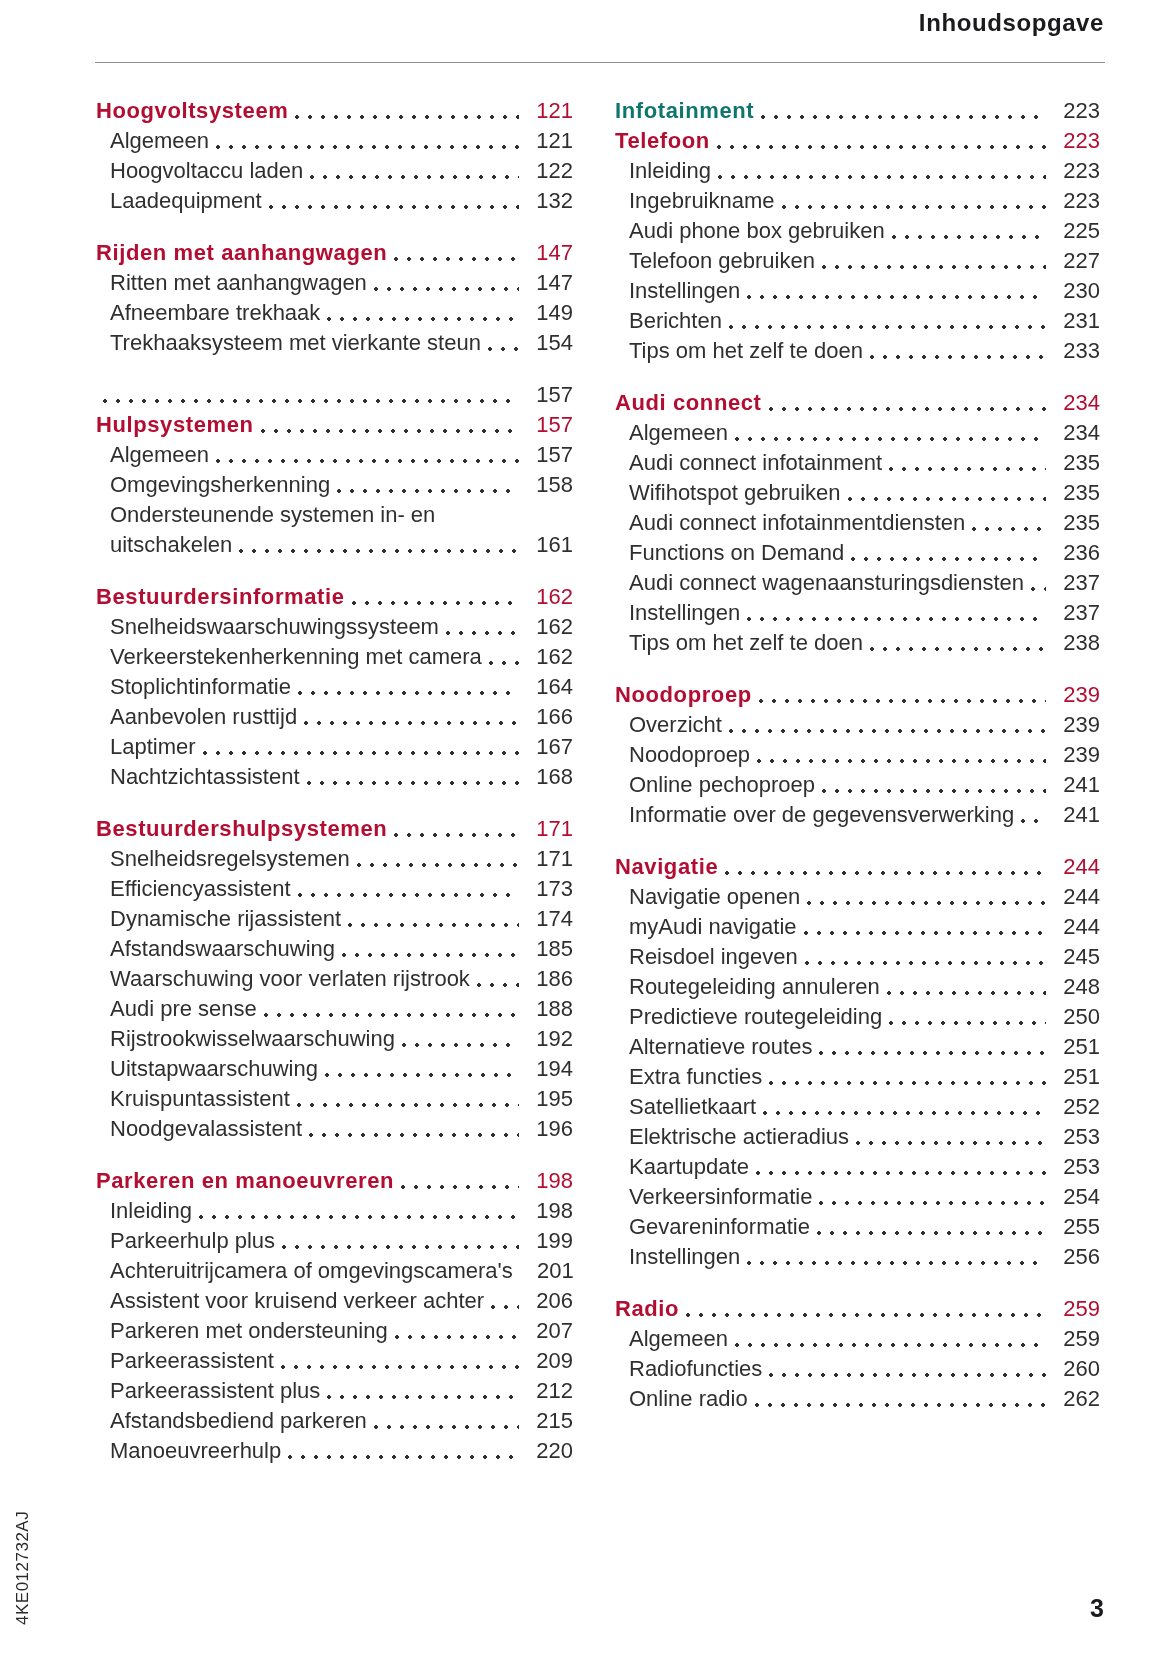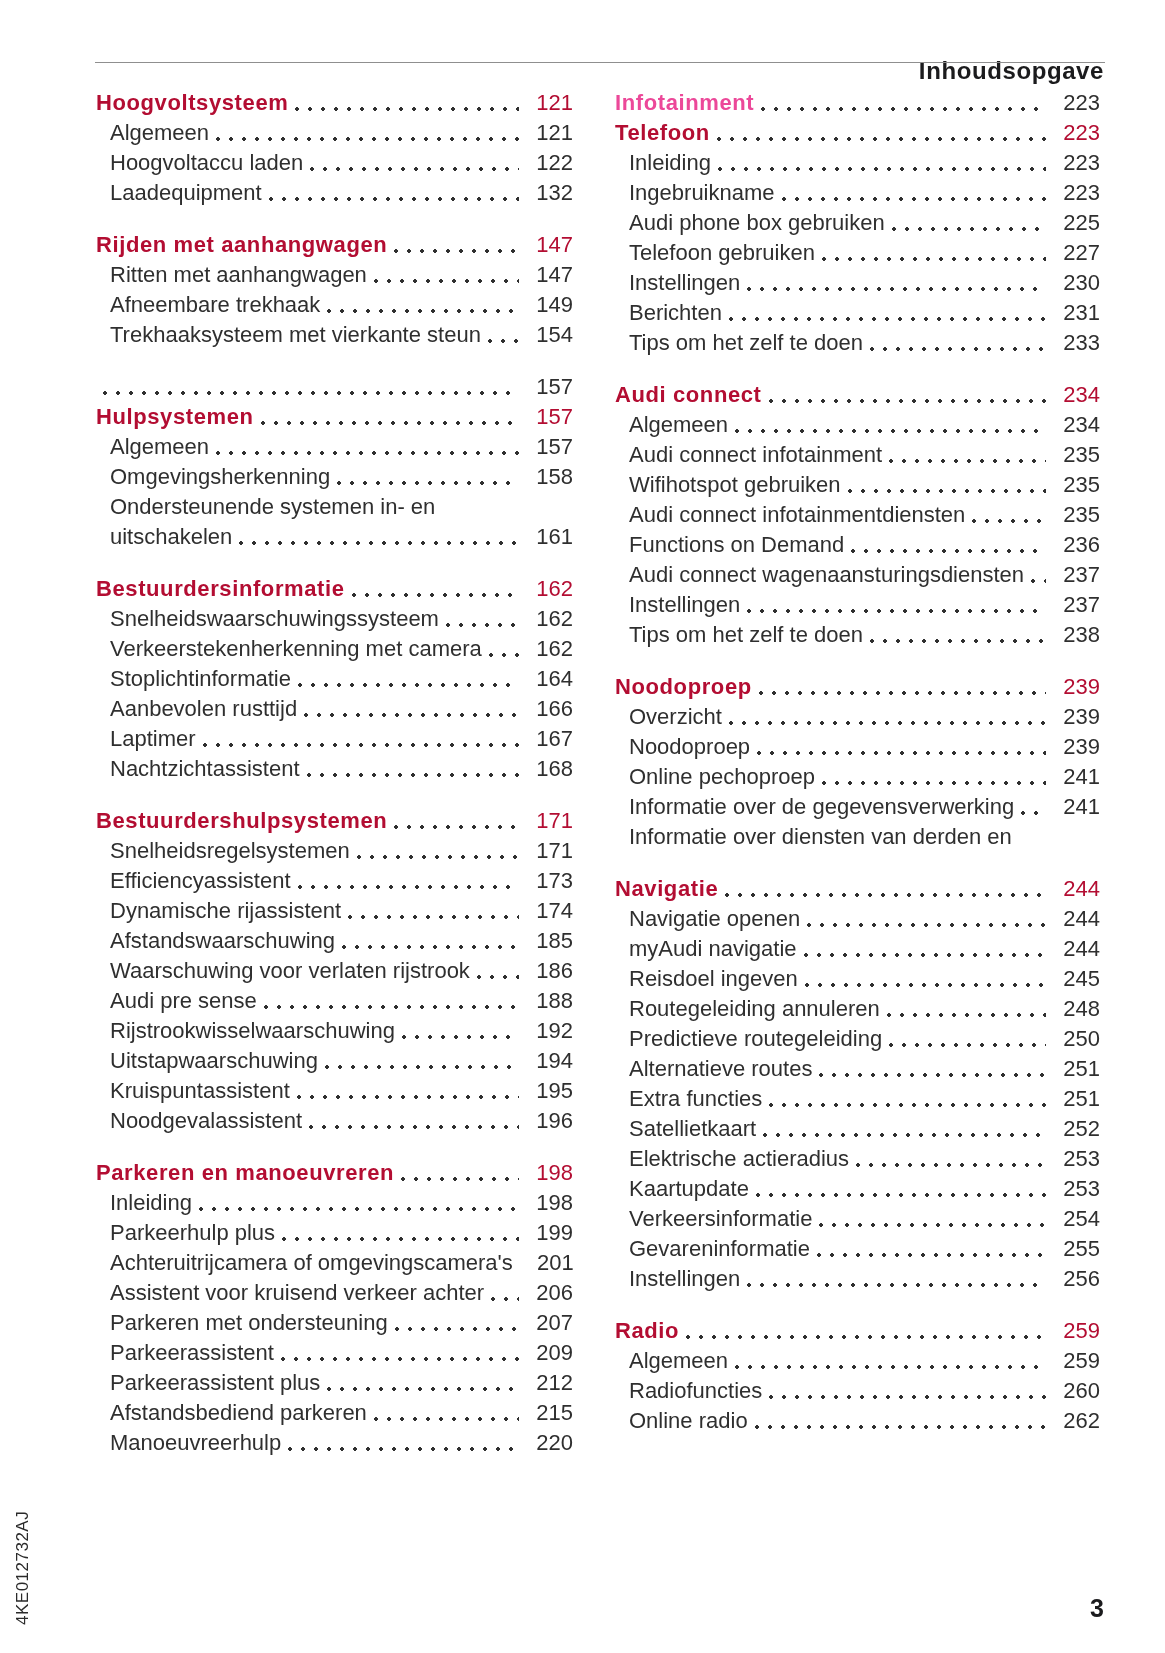--- a/index.html
+++ b/index.html
@@ -9,38 +9,37 @@
     background:#ffffff;
     font-family:"Liberation Sans", sans-serif;
     color:#2f2f2f;
     overflow:hidden;
     margin:0 auto;
   }
   .header-title {
     position:absolute; top:9px; right:61px;
     font-size:24px; font-weight:bold; color:#1b1b1d;
     letter-spacing:0.6px;
-    margin-top:48px;
   }
   .header-rule {
     position:absolute; top:62px; left:95px; right:60px;
     height:1px; background:#8f8f8f;
   }
-  .col { position:absolute; top:88px; }
+  .col { position:absolute; top:96px; }
   .col-left  { left:96px;  width:477px; }
   .col-right { left:615px; width:485px; }
   .toc-group + .toc-group { margin-top:22px; }
   .toc-row {
     display:flex; height:30px; line-height:30px;
     font-size:22px; color:#2f2f2f;
   }
   .toc-row.sub { padding-left:14px; }
   .toc-row .label { white-space:nowrap; flex:0 0 auto; }
   .toc-row.chapter .label { font-weight:bold; color:var(--accent,#b30d32); letter-spacing:0.6px; }
-  .toc-row.part .label    { font-weight:bold; color:#ec4899; letter-spacing:0.6px; }
+  .toc-row.part .label    { font-weight:bold; color:#0f766e; letter-spacing:0.6px; }
   .toc-row.chapter .pagenum { color:var(--accent,#b30d32); }
   .dots {
     flex:1 1 auto; min-width:0; align-self:stretch;
     margin:0 12px 0 7px;
     background-image: radial-gradient(circle at 2px 2px, #2f2f2f 1.6px, transparent 2px);
     background-size:13px 4px;
     background-repeat:repeat-x;
     background-position:0 19px;
   }
   .pagenum { flex:0 0 auto; min-width:42px; text-align:right; }
@@ -398,23 +397,20 @@
         <div class="toc-row sub">
           <span class="label">Online pechoproep</span>
           <span class="dots"></span>
           <span class="pagenum">241</span>
         </div>
         <div class="toc-row sub">
           <span class="label">Informatie over de gegevensverwerking</span>
           <span class="dots"></span>
           <span class="pagenum">241</span>
         </div>
-        <div class="toc-row sub">
-          <span class="label">Informatie over diensten van derden en</span>
-        </div>
       </div>
       <div class="toc-group">
         <div class="toc-row chapter">
           <span class="label">Navigatie</span>
           <span class="dots"></span>
           <span class="pagenum">244</span>
         </div>
         <div class="toc-row sub">
           <span class="label">Navigatie openen</span>
           <span class="dots"></span>

